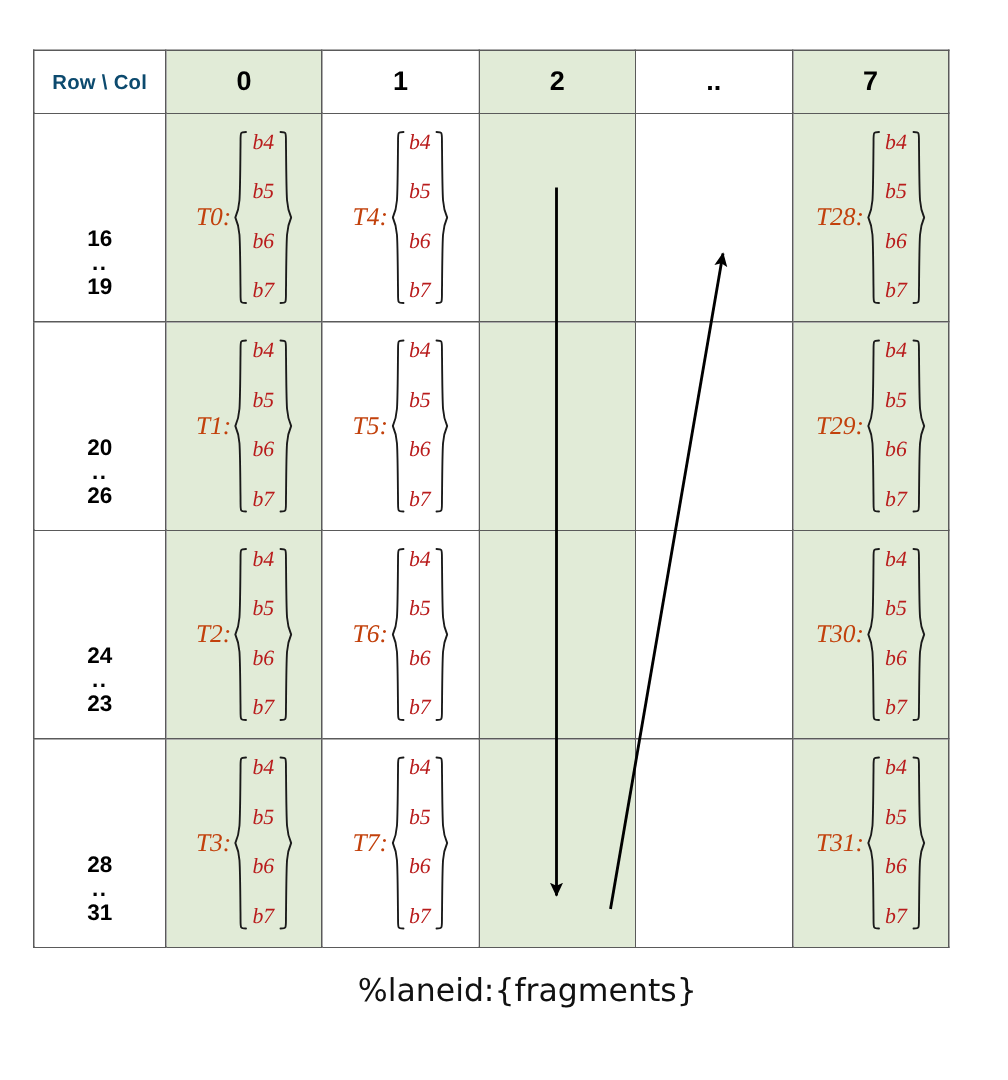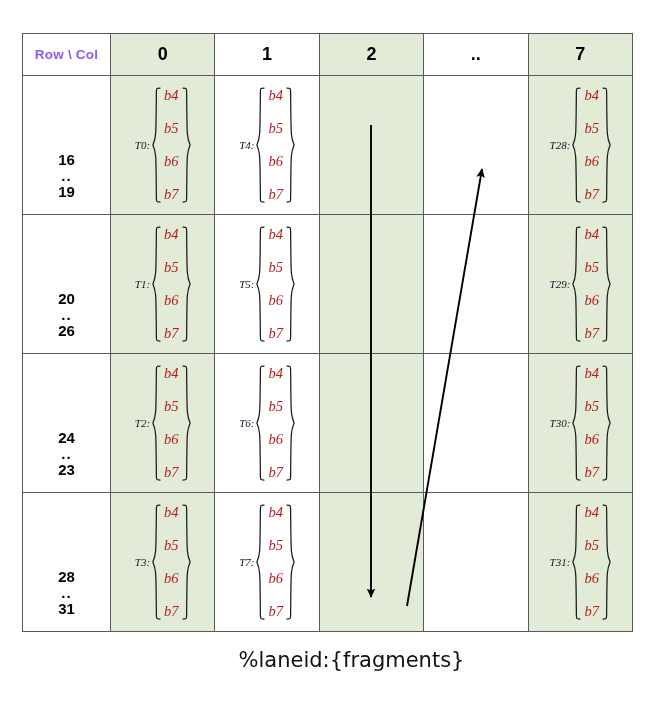--- a/index.html
+++ b/index.html
@@ -32,21 +32,21 @@
   }
   .frag-table thead th { height: 42px; }
   .frag-table tbody tr { height: 139px; }
 
   col.c-row { width: 88px; }
   col.c-d   { width: 104.4px; }
 
   th.hdr-rowcol {
     font-weight: bold;
     font-size: 13.5px;
-    color: #8b5cf6;
+    color: #0c4a6e;
     letter-spacing: .2px;
   }
   th.hdr-col {
     font-weight: bold;
     font-size: 18px;
     color: #000;
   }
   td.tinted, th.tinted { background: #e1ebd7; }
 
   
@@ -72,22 +72,22 @@
   .frag {
     display: flex;
     align-items: center;
     justify-content: center;
     height: 100%;
     gap: 1px;
   }
   .frag .tname {
     font-family: "Liberation Serif", serif;
     font-style: italic;
-    font-size: 11px;
-    color: #0f172a;
+    font-size: 17px;
+    color: #c2410c;
     white-space: nowrap;
     padding-right: 1px;
   }
   .brace-wrap {
     display: flex;
     align-items: center;
     height: 118px;
   }
   .brace {
     flex: 0 0 auto;

